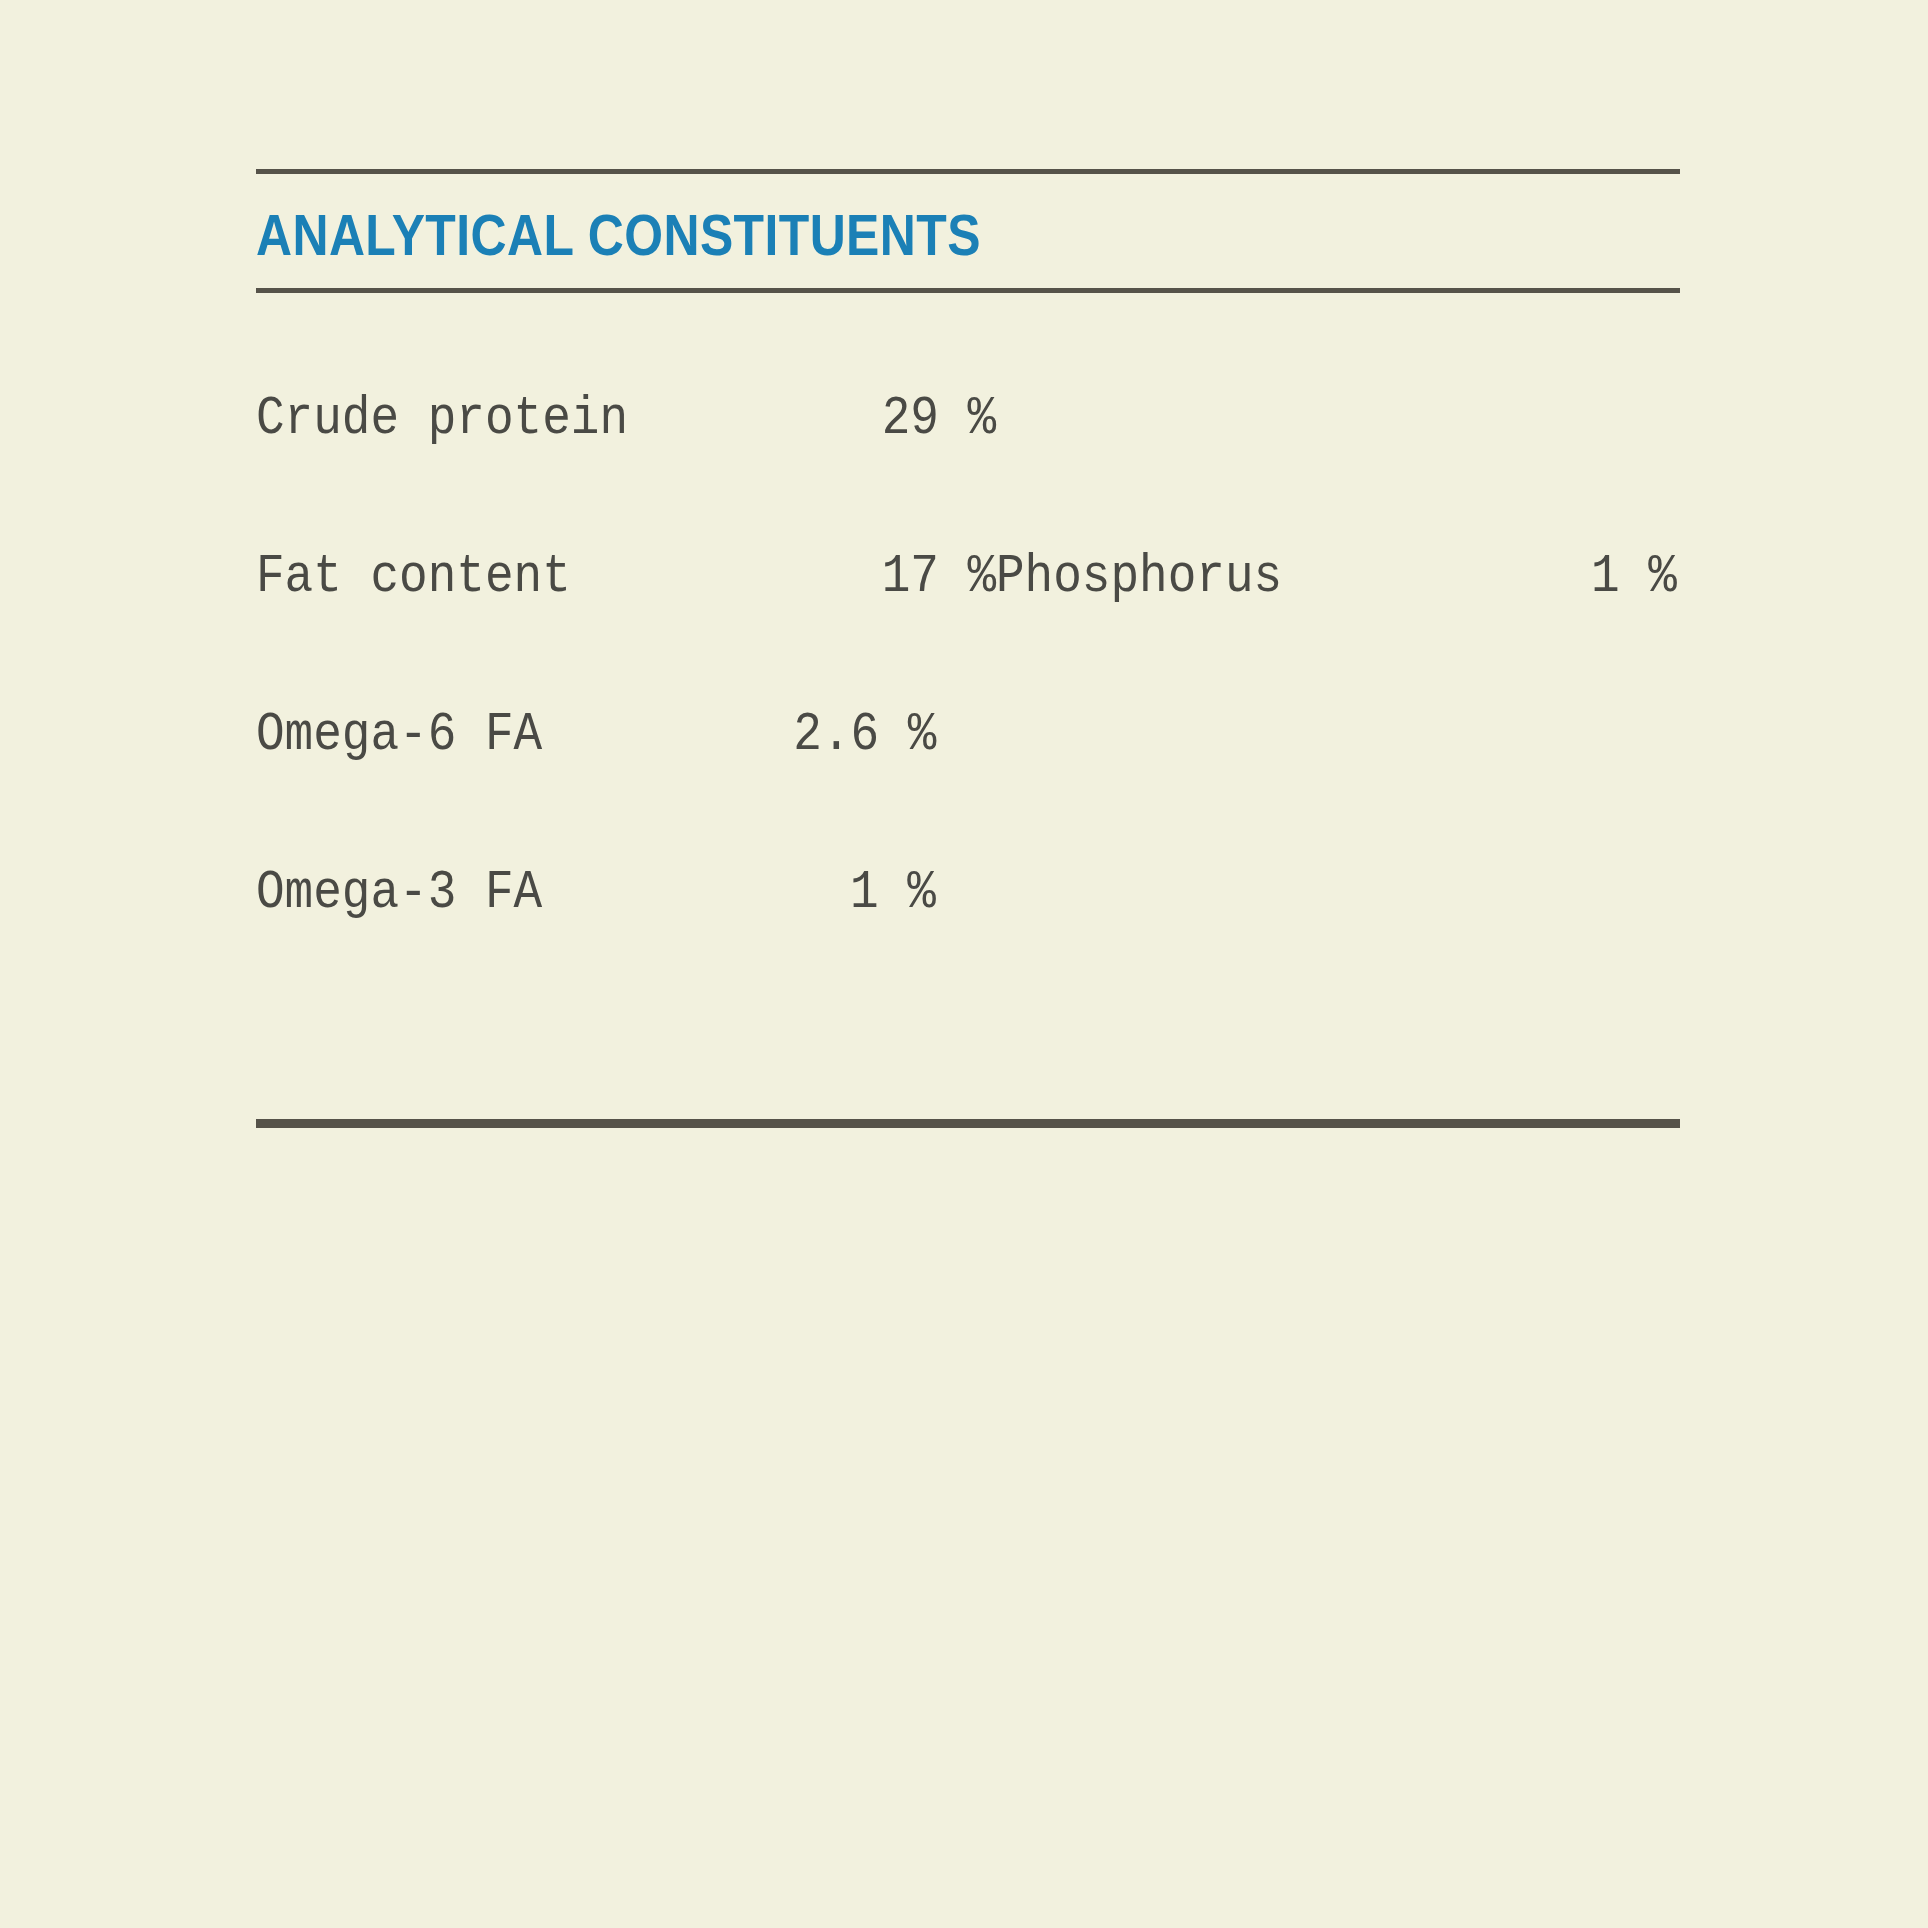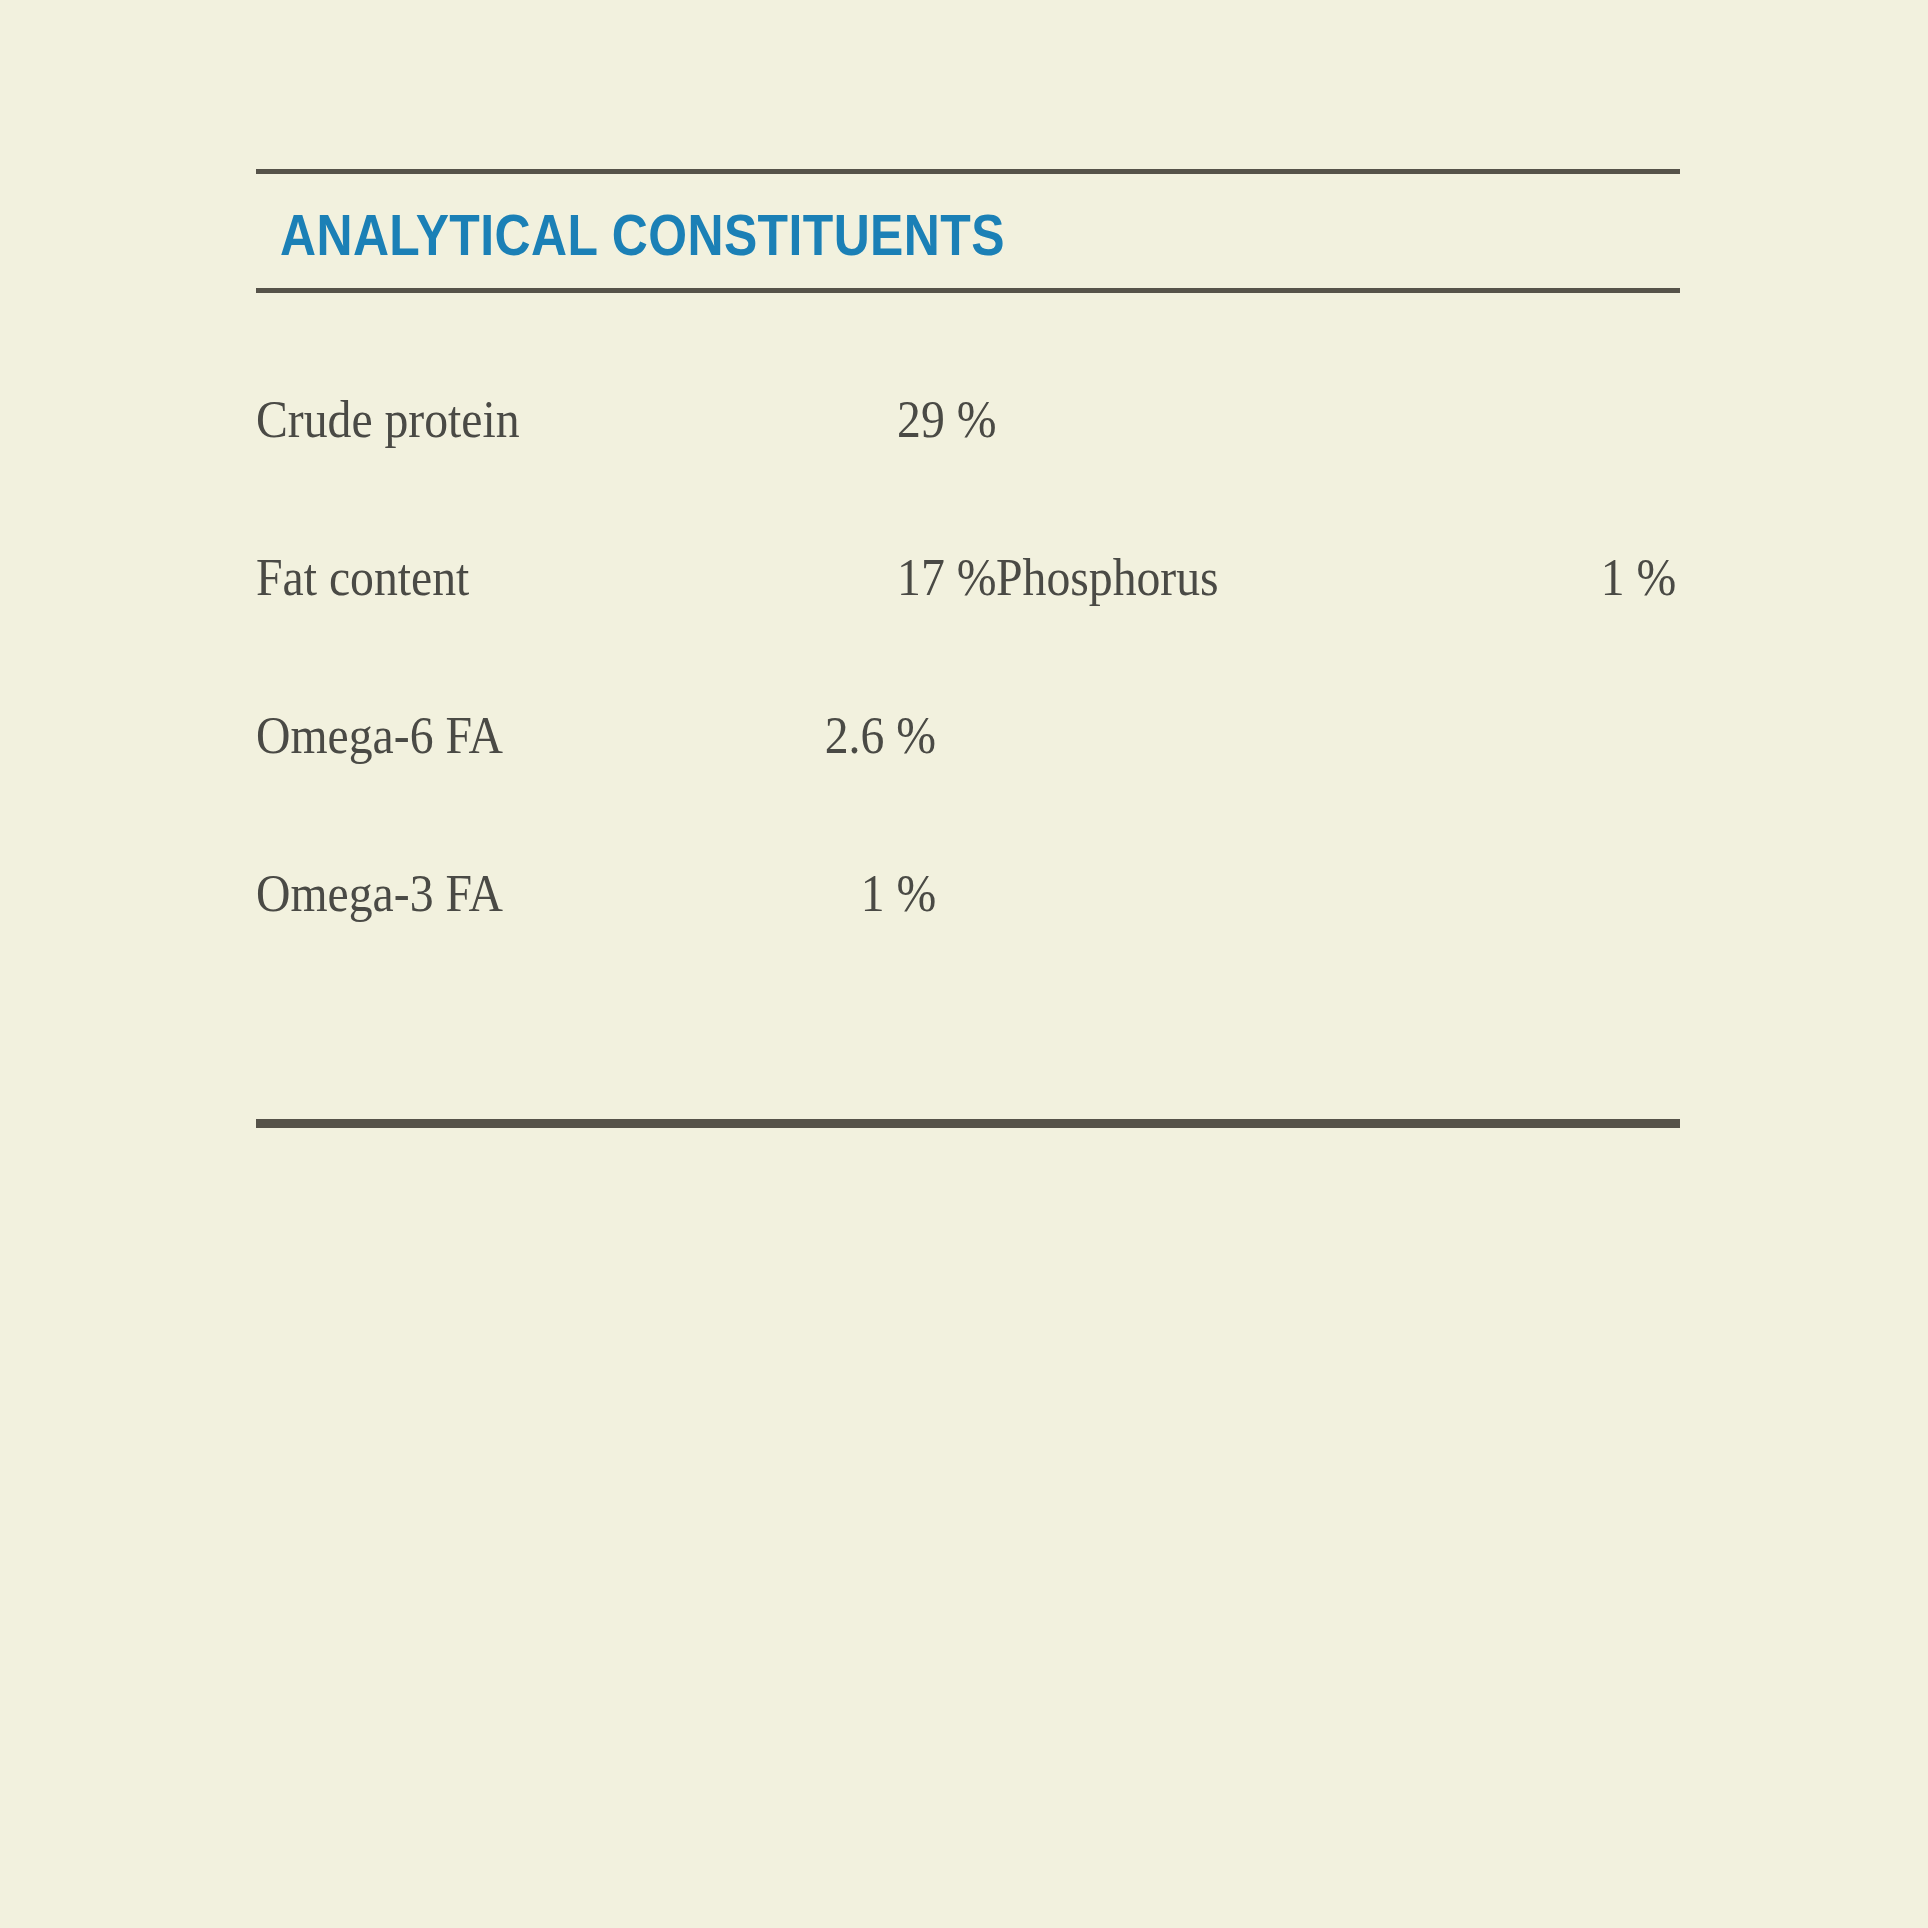--- a/index.html
+++ b/index.html
@@ -36,21 +36,20 @@
     width: 100%;
   }
   .rule-top      { margin-bottom: 0; }
   .rule-under-h  { margin-top: 0; }
   .rule-mid      { margin-top: 0; }
   .rule-bottom   { margin-top: 0; }
 
   
   .heading-block {
     padding: 32px 0 24.5px 0;
-    margin-left: 24px;
   }
   .heading {
     color: #1B80B6;
     font-size: 58px;
     line-height: 1.0;
     font-weight: 700;
     letter-spacing: 0.5px;
     transform: scaleX(0.86);
     transform-origin: left center;
     white-space: nowrap;
@@ -67,21 +66,21 @@
     align-items: baseline;
     height: 158px;
   }
   .cell {
     display: flex;
     align-items: baseline;
     color: #4A4A45;
     font-size: 53px;
     line-height: 1;
     white-space: nowrap;
-    font-family: Liberation Serif, serif;
+    font-family: Liberation Mono, monospace;
   }
   .cell-left  { width: 52%; }
   .cell-right { width: 48%; }
 
   .nutrient {
     flex: 0 0 auto;
     transform: scaleX(0.90);
     transform-origin: left center;
   }
   .spacer { flex: 1 1 auto; }

